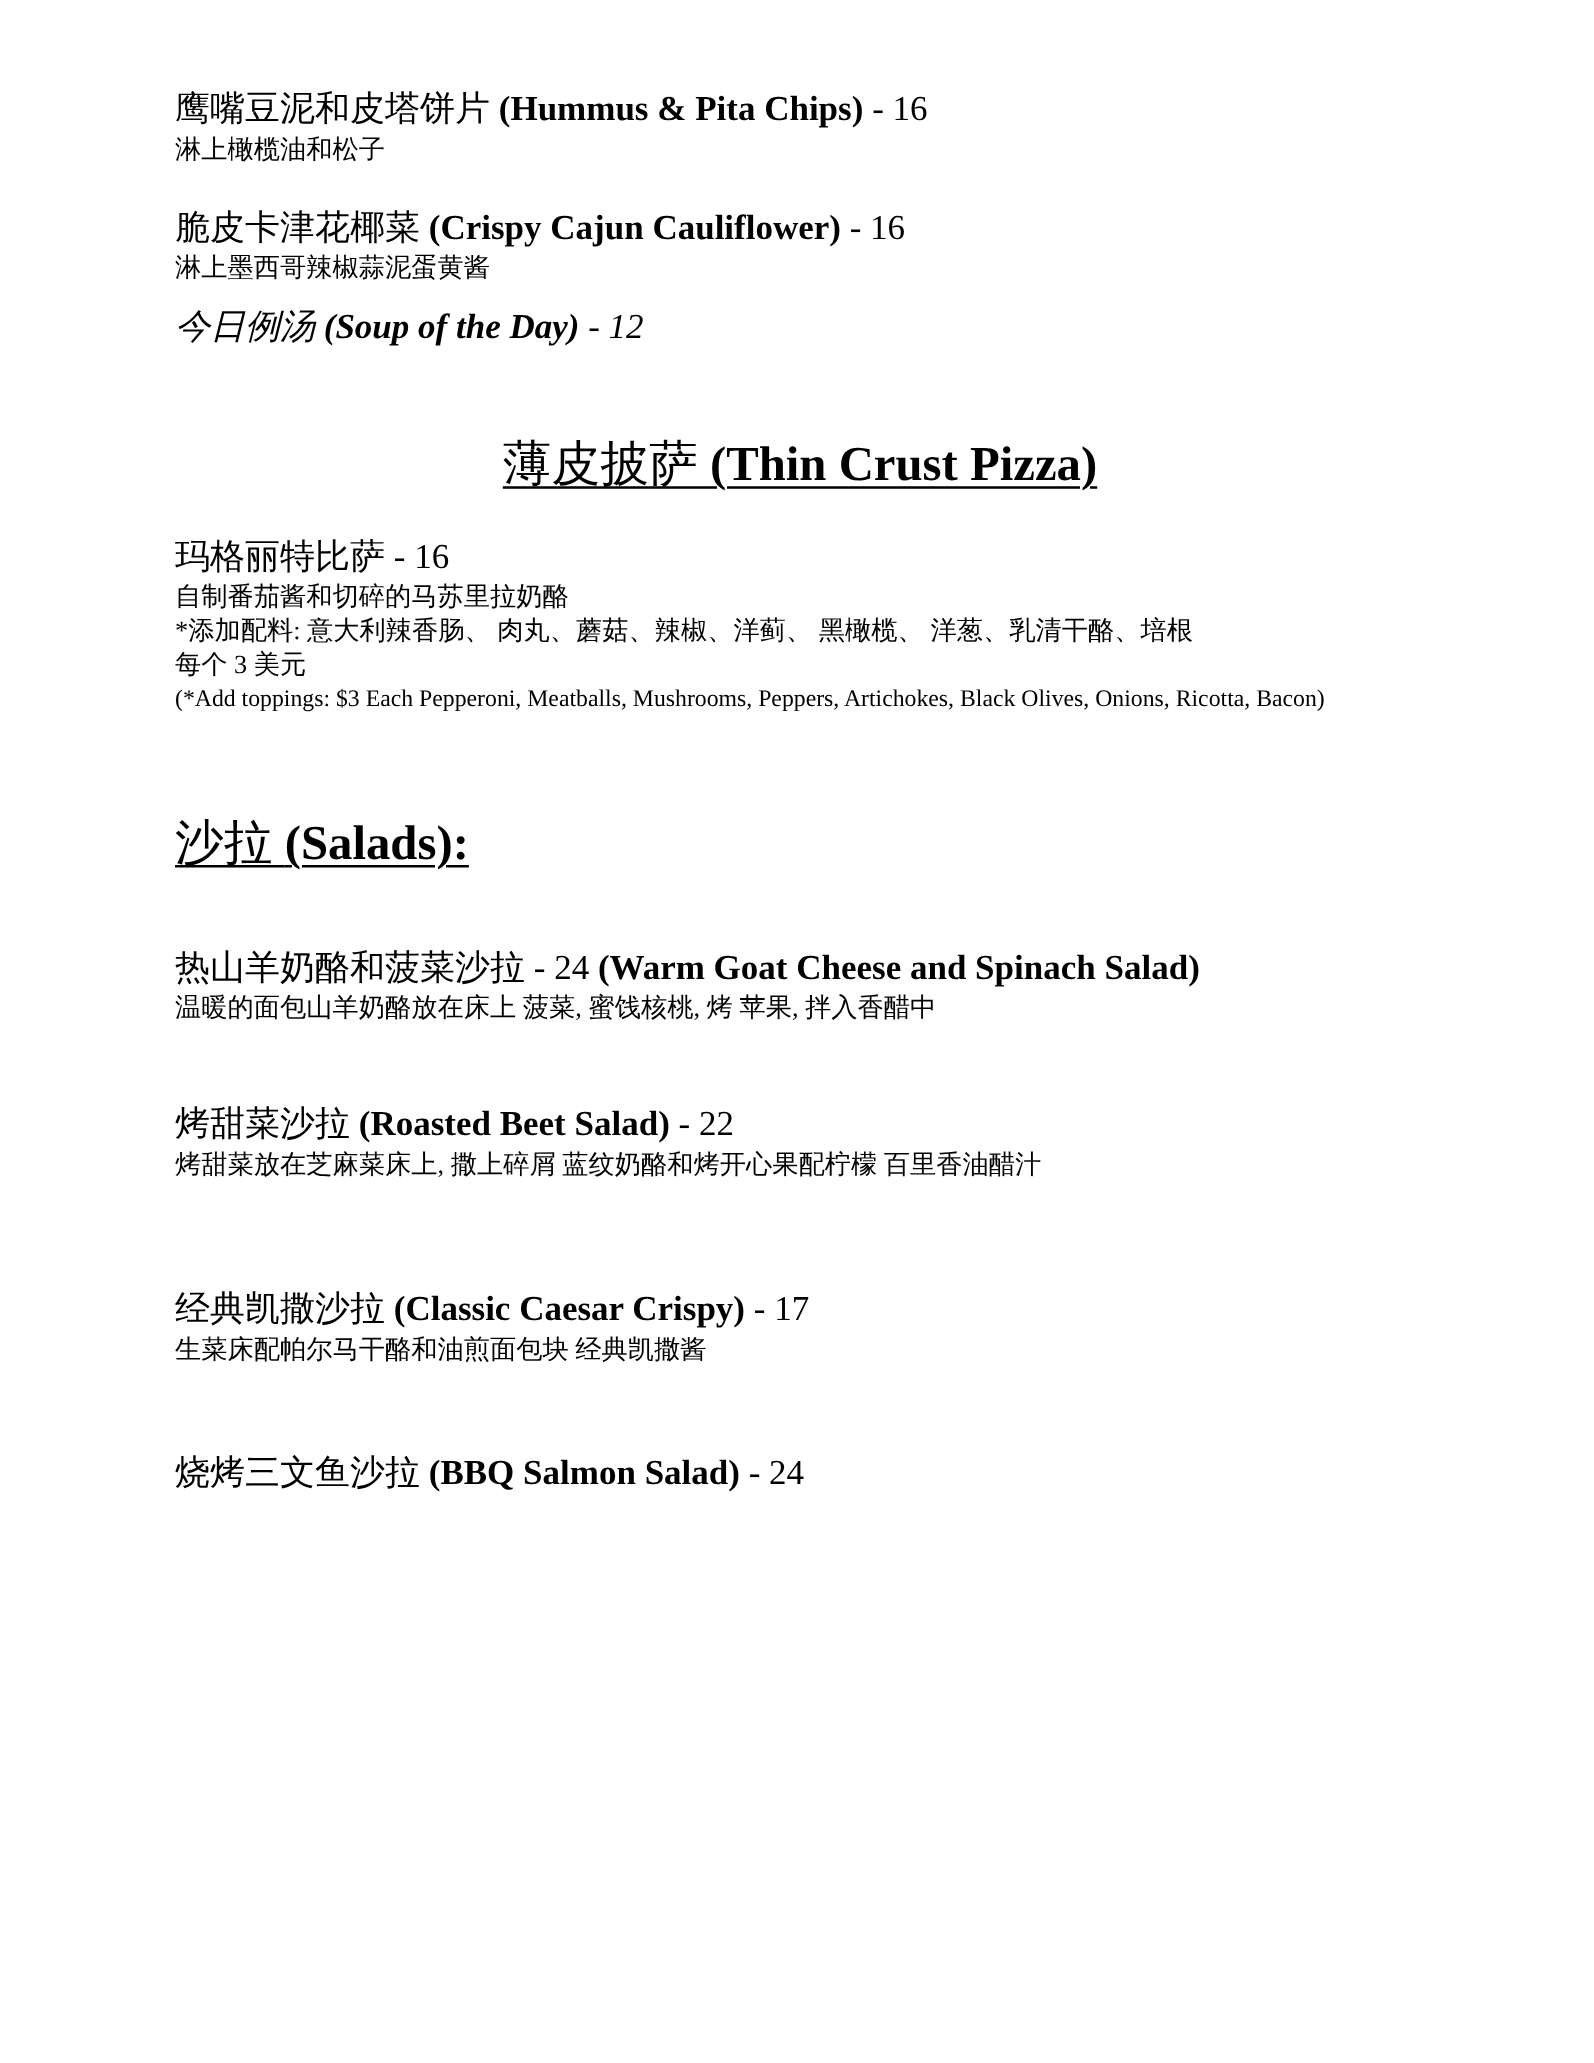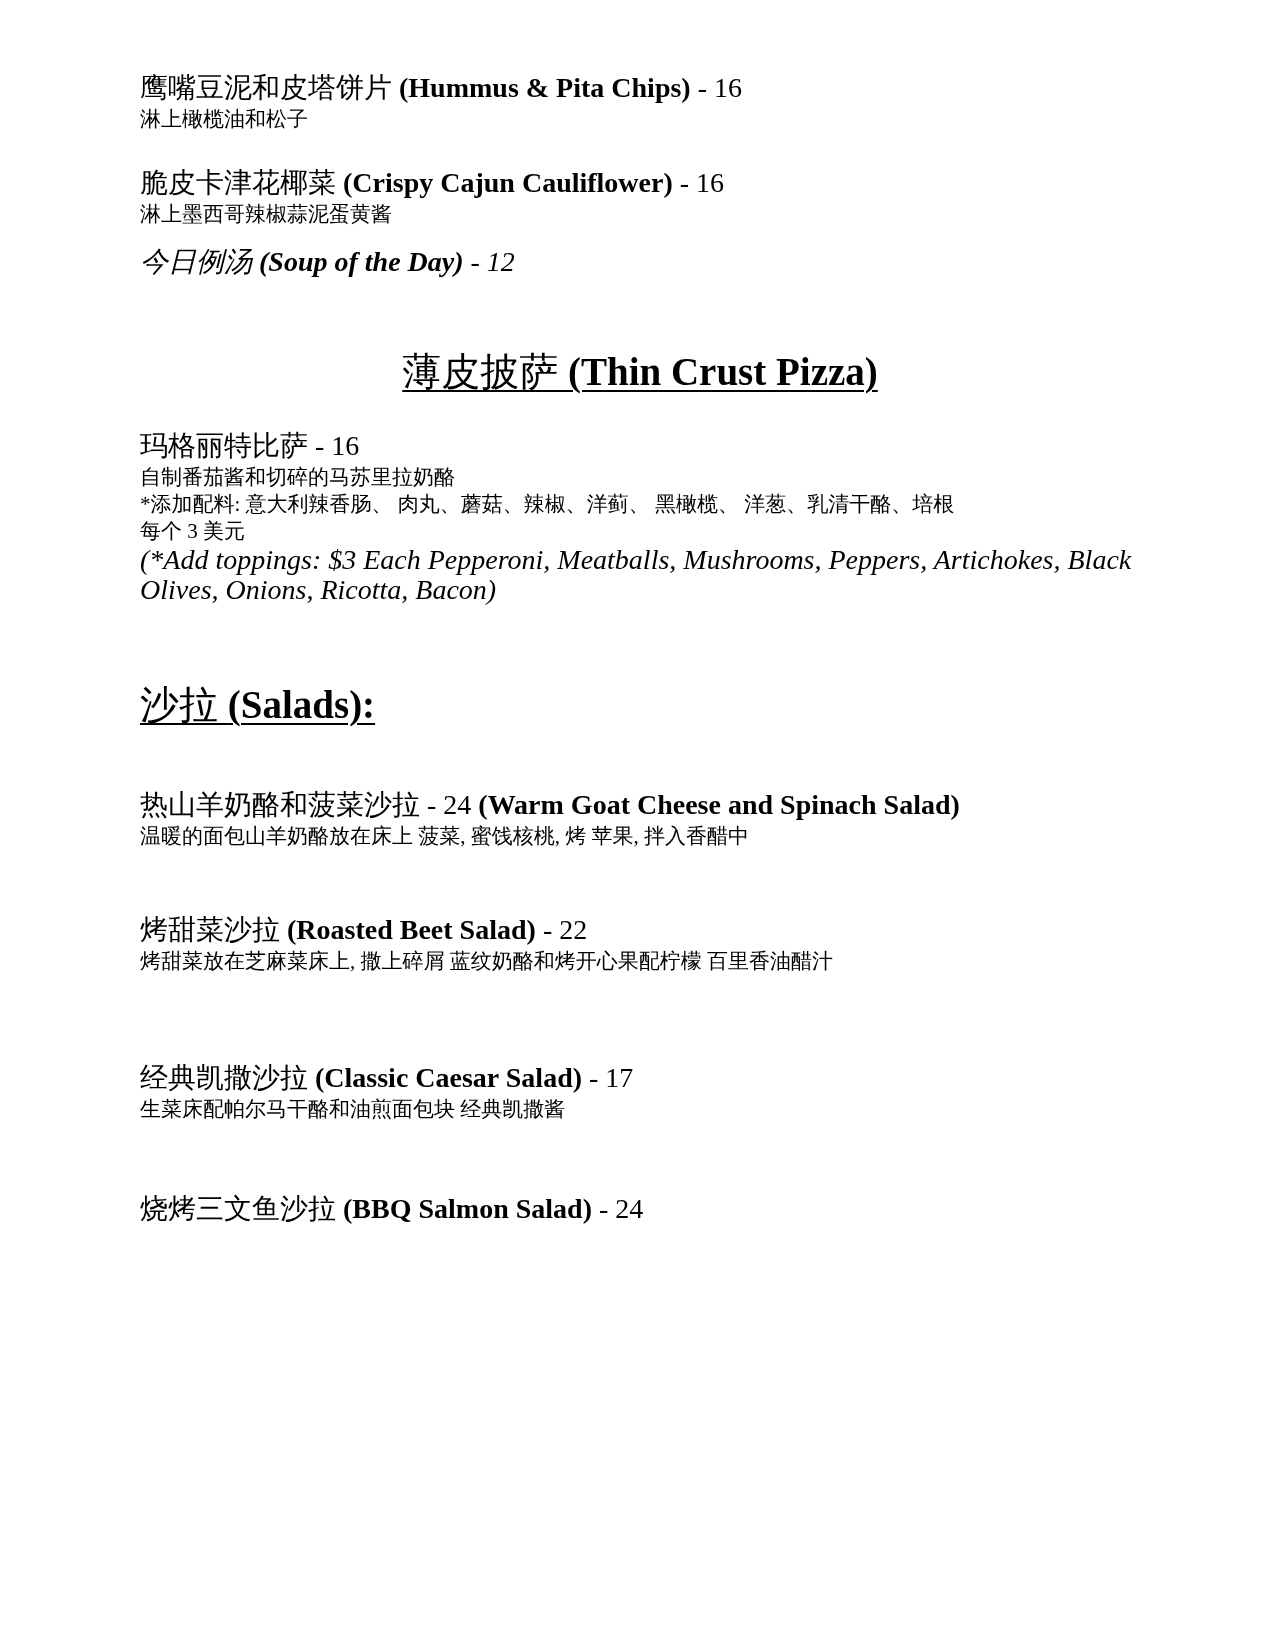--- a/index.html
+++ b/index.html
@@ -23,23 +23,22 @@
     line-height: 36px;
     font-weight: normal;
     white-space: nowrap;
   }
   .item-title .bold { font-weight: bold; }
   .item-desc {
     font-size: 21px;
     line-height: 27px;
   }
   .item-desc-en {
-    font-size: 28px;
+    font-size: 19px;
     line-height: 30px;
-    font-style: italic;
   }
   .section-heading {
     font-size: 39px;
     line-height: 40px;
     font-weight: normal;
     margin: 0;
   }
   .section-heading .underline {
     text-decoration: underline;
     text-decoration-thickness: 2px;
@@ -84,21 +83,21 @@
       <div class="item-title"><span>热山羊奶酪和菠菜沙拉 - 24 </span><span class="bold">(Warm Goat Cheese and Spinach Salad)</span><span></span></div>
       <div class="item-desc">温暖的面包山羊奶酪放在床上 菠菜, 蜜饯核桃, 烤 苹果, 拌入香醋中</div>
     </section>
 
     <section style="margin-top:62px;">
       <div class="item-title"><span>烤甜菜沙拉 </span><span class="bold">(Roasted Beet Salad)</span><span> - 22</span></div>
       <div class="item-desc">烤甜菜放在芝麻菜床上, 撒上碎屑 蓝纹奶酪和烤开心果配柠檬 百里香油醋汁</div>
     </section>
 
     <section style="margin-top:85px;">
-      <div class="item-title"><span>经典凯撒沙拉 </span><span class="bold">(Classic Caesar Salad)</span><span> - 17</span></div>
+      <div class="item-title"><span>经典凯撒沙拉 </span><span class="bold">(Classic Caesar Crispy)</span><span> - 17</span></div>
       <div class="item-desc">生菜床配帕尔马干酪和油煎面包块 经典凯撒酱</div>
     </section>
 
     <section style="margin-top:68px;">
       <div class="item-title"><span>烧烤三文鱼沙拉 </span><span class="bold">(BBQ Salmon Salad)</span><span> - 24</span></div>
     </section>
 
   </div>
 </div>
 

